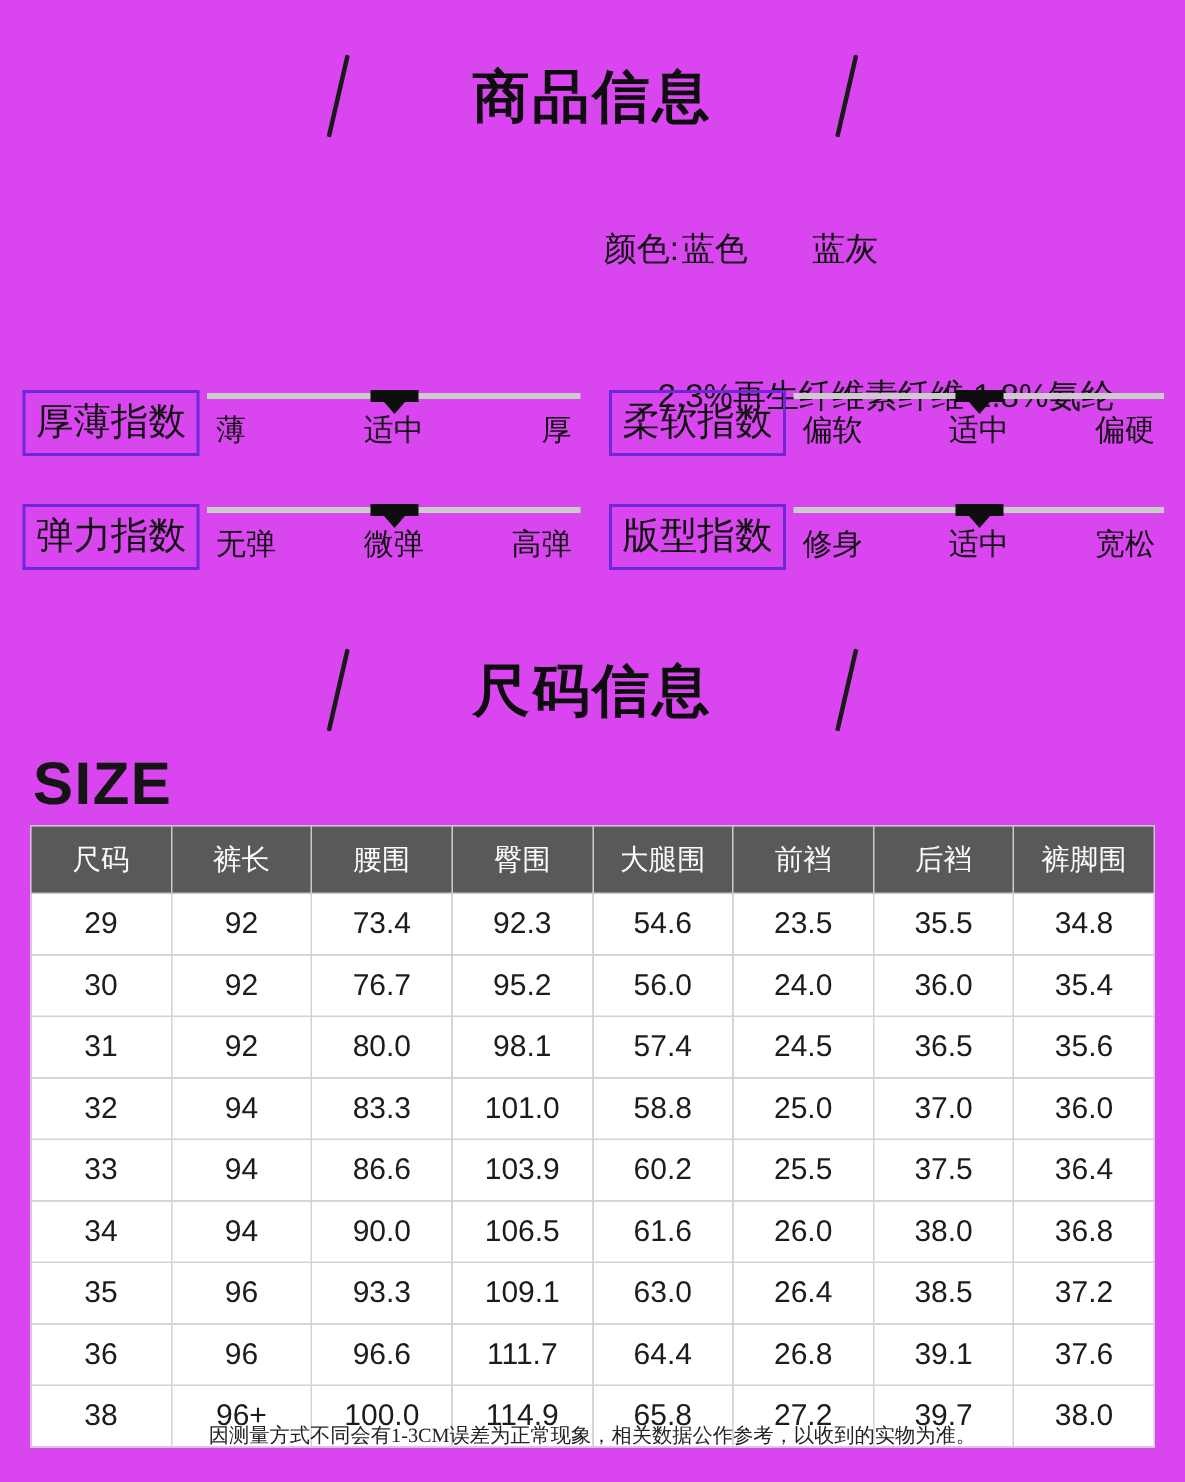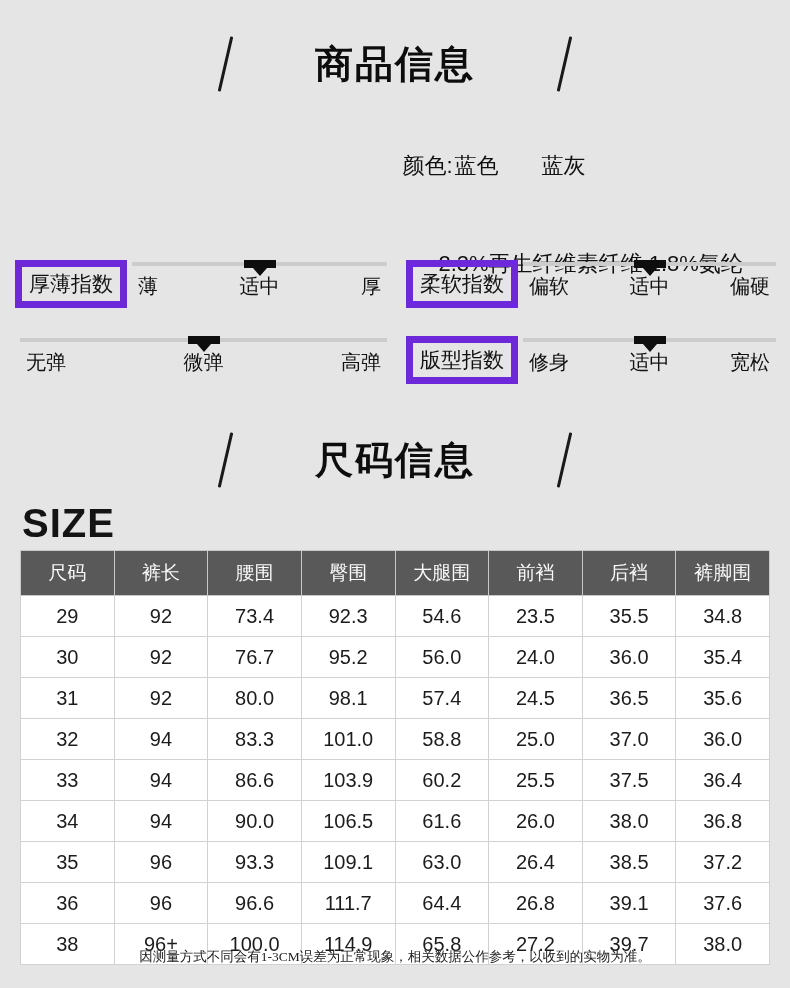--- a/index.html
+++ b/index.html
@@ -1,36 +1,36 @@
 <!DOCTYPE html>
 <html><head>
 <meta charset="utf-8">
 <style>
   html,body{margin:0;padding:0;background:#fff;}
   .canvas{
-    position:relative;width:790px;height:988px;margin:0 auto;background:#e5e5e5;
+    position:relative;width:790px;height:988px;margin:0 auto;background:#d946ef;
     font-family:"Liberation Sans","DejaVu Sans",sans-serif;color:#161616;overflow:hidden;
   }
 
   
   .sec-title{position:absolute;left:0;width:100%;display:flex;align-items:center;justify-content:center;gap:88px;}
   .sec-title-text{font-size:38px;font-weight:800;letter-spacing:2px;color:#0d0d0d;margin:0;}
   .slash{width:3px;height:56px;background:#1a1a1a;transform:rotate(13deg);border-radius:1px;}
 
   
   .info-line{position:absolute;font-size:22px;color:#111;white-space:pre;}
   .info-line .ilabel{white-space:pre;}
   .info-line .ivalue{white-space:pre;}
   .gap10{margin-left:12px;}
   .color-vals{display:inline-flex;gap:43px;}
 
   
   .slider-row{position:absolute;display:flex;align-items:flex-start;}
   .idx-box{
-    border:7px solid #6d28d9;padding:3px 7px;font-size:21px;line-height:1.35;
+    border:2px solid #6d28d9;padding:3px 7px;font-size:25px;line-height:1.35;
     color:#111;white-space:nowrap;flex:0 0 auto;margin-top:2px;
   }
   .idx-slider{flex:1 1 auto;margin-left:5px;position:relative;}
   .track{position:relative;height:4px;background:#ccc;margin-top:4px;}
   .marker{position:absolute;top:-2px;transform:translateX(-50%);}
   .marker-bar{width:32px;height:8px;background:#0e0e0e;}
   .marker-tri{
     width:0;height:0;margin:0 auto;
     border-left:7px solid transparent;border-right:7px solid transparent;border-top:8px solid #0e0e0e;
   }
@@ -107,20 +107,21 @@
       </div>
       <div class="opts">
         <span>偏软</span>
         <span>适中</span>
         <span>偏硬</span>
       </div>
     </div>
   </div>
 
   <div class="slider-row" style="left:15px;top:334px;width:372px;">
+    <div class="idx-box">弹力指数</div>
     <div class="idx-slider">
       <div class="track">
         <div class="marker" style="left: 50%;">
             <div class="marker-bar"></div>
             <div class="marker-tri"></div>
           </div>
       </div>
       <div class="opts">
         <span>无弹</span>
         <span>微弹</span>

